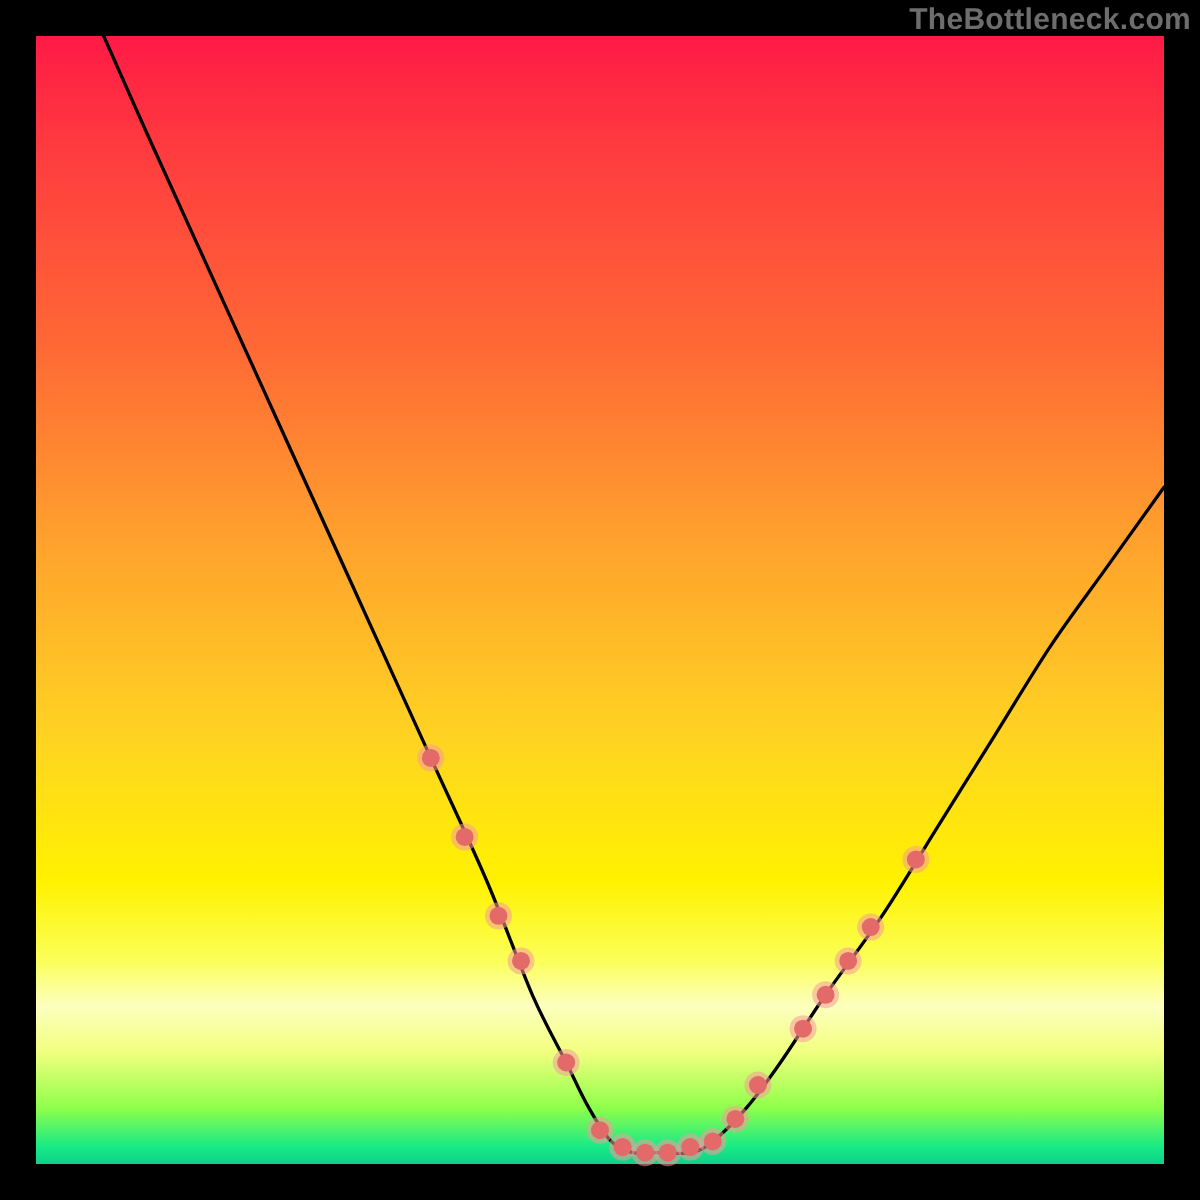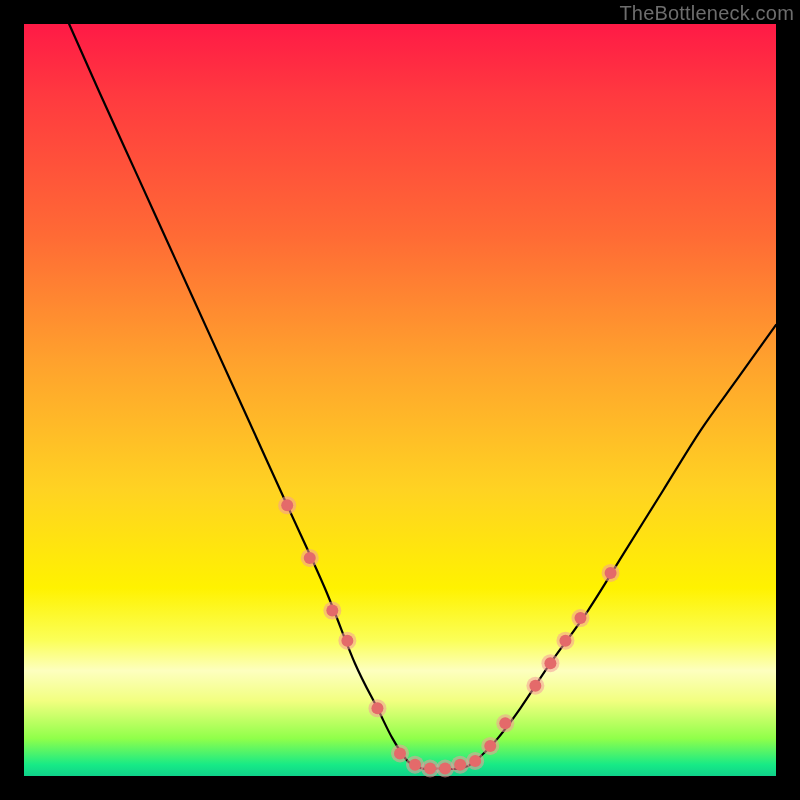--- a/index.html
+++ b/index.html
@@ -41,21 +41,21 @@
       #17ea86 98.5%,
       #0fd18a 100%
     );
   }
   .watermark {
     position: absolute;
     top: 2px;
     right: 6px;
     color: #6d6d6d;
     font-size: 20px;
-    font-weight: 400;
+    font-weight: 700;
     letter-spacing: 0.2px;
     z-index: 10;
     user-select: none;
   }
   svg.curve {
     position: absolute;
     left: 0;
     top: 0;
     width: 752px;
     height: 752px;

